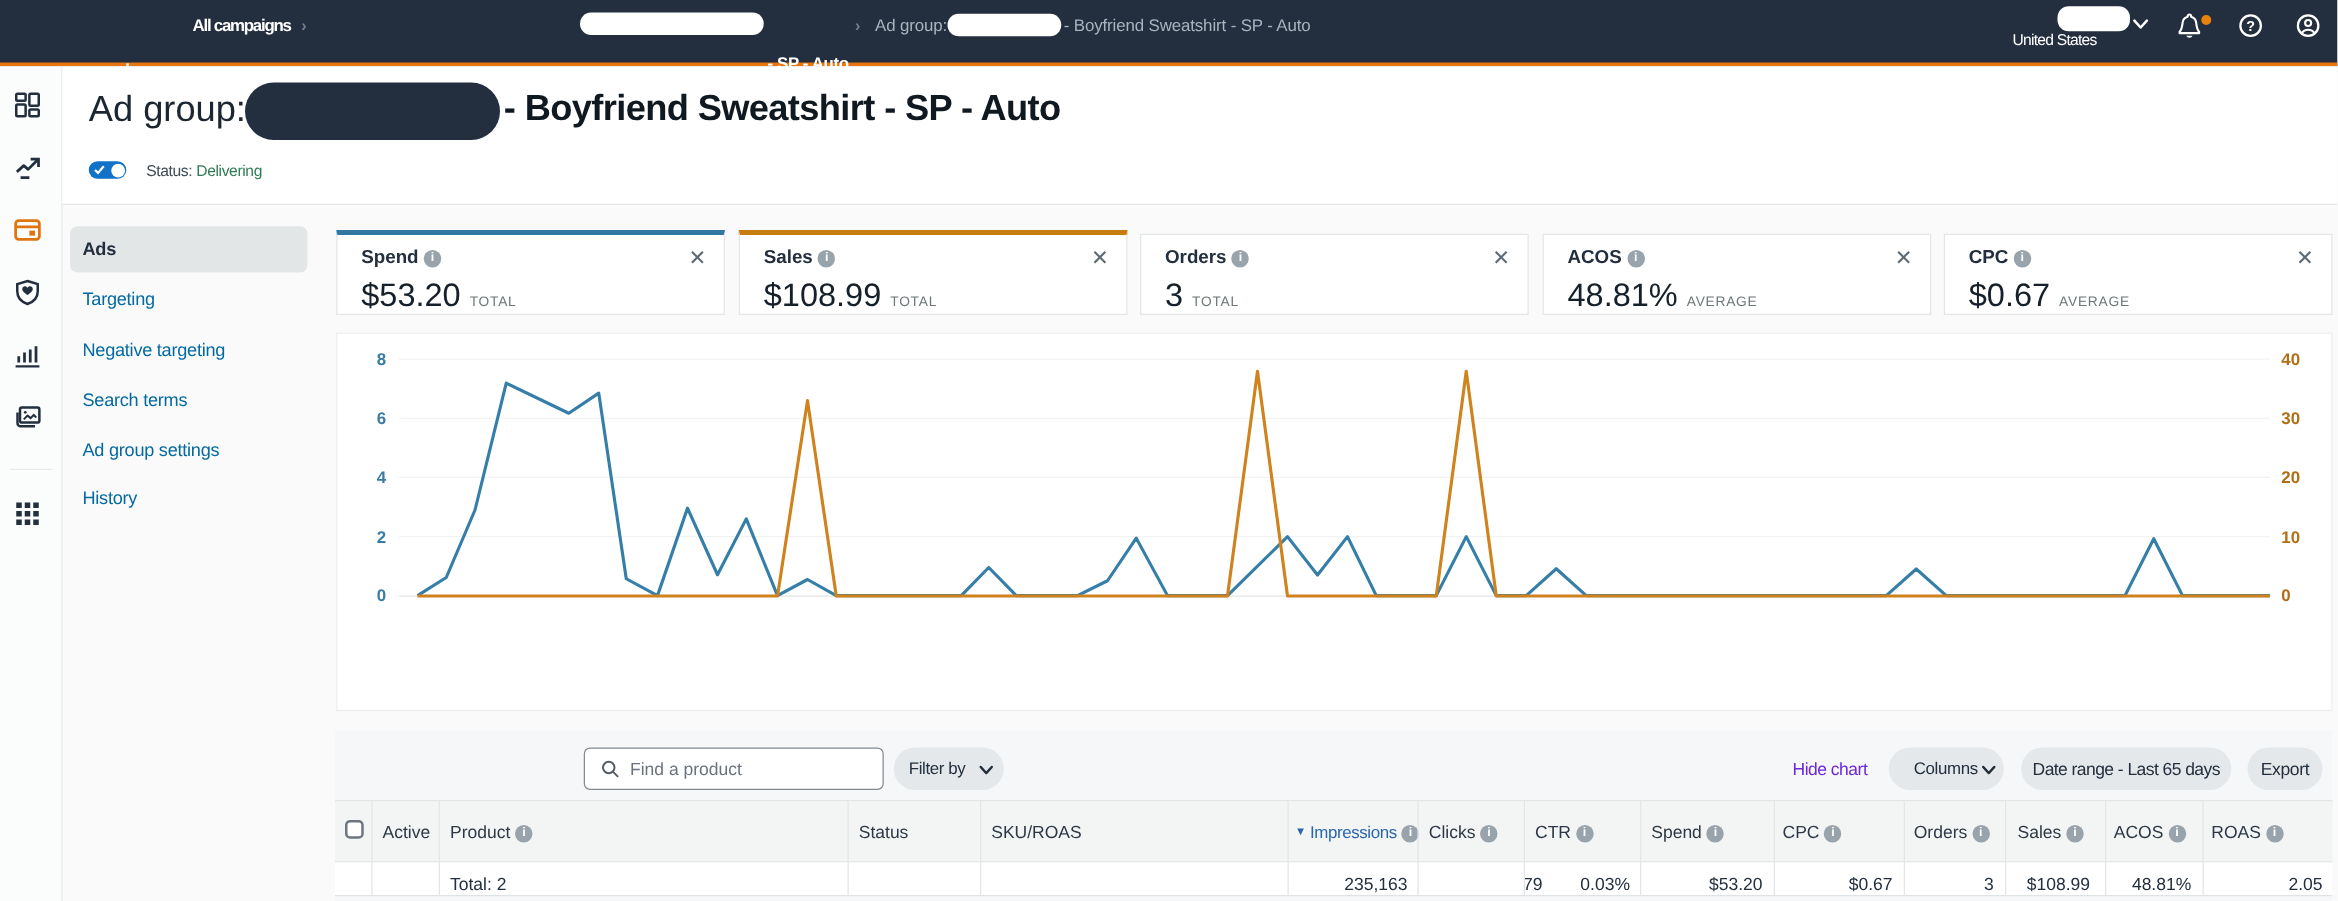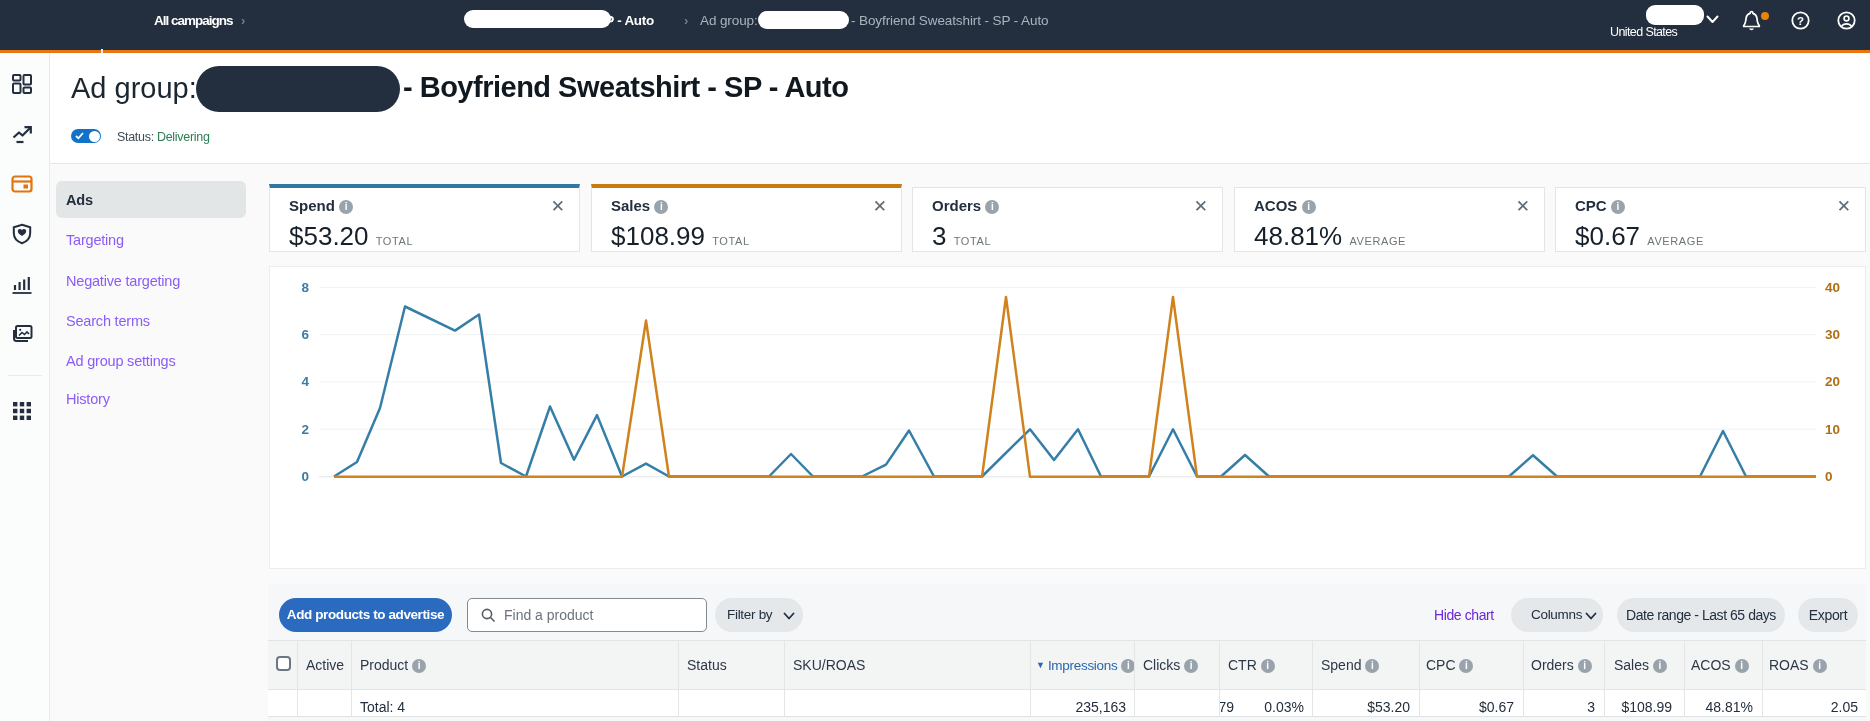--- a/index.html
+++ b/index.html
@@ -16,21 +16,21 @@
   .redact-w { position:absolute; background:#fff; border-radius:9px; }
 
   
   #sidebar { position:absolute; left:0; top:53px; width:50px; height:668px; background:#fbfcfc; border-right:1px solid #e7e9ea; }
   .sbicon { position:absolute; left:11px; width:22px; height:22px; }
 
   
   #headband { position:absolute; left:50px; top:53px; width:1820px; height:111px; background:#ffffff; border-bottom:1px solid #e4e7e7; }
 
   
-  .snav-item { position:absolute; left:66px; font-size:14.5px; letter-spacing:-0.2px; color:#8b5cf6; }
+  .snav-item { position:absolute; left:66px; font-size:14.5px; letter-spacing:-0.2px; color:#0369a1; }
 
   
   .card { position:absolute; background:#fff; border:1px solid #e3e6e6; width:311px; }
   .card .title { position:absolute; left:19px; top:9px; font-size:15px; font-weight:700; color:#232f3e; }
   .card .close { position:absolute; right:14px; top:8px; font-size:17px; color:#5f6b74; }
   .card .val { position:absolute; left:19px; top:33px; font-size:26px; color:#16202b; }
   .card .unit { font-size:11px; color:#6c7778; letter-spacing:0.6px; font-weight:400; }
   .info { display:inline-block; width:14px; height:14px; border-radius:50%; background:#99a3ab; color:#fff; font-size:10px; font-weight:700; text-align:center; line-height:14px; vertical-align:1px; font-style:normal; }
 
   
@@ -53,21 +53,21 @@
     <span style="position:absolute;left:0;top:9px;font-size:21px;line-height:24px;color:#fff;font-weight:700;letter-spacing:-1.4px;">amazon</span>
       <span style="position:absolute;left:67px;top:7px;font-size:23px;line-height:26px;color:#eef1f4;font-weight:400;letter-spacing:0px;">ads</span>
     <svg width="40" height="10" viewBox="0 0 40 10" style="position:absolute;left:10px;top:31px;">
       <path d="M2 1.5 Q 17 9.5 33 3.5" fill="none" stroke="#fff" stroke-width="1.9" stroke-linecap="round"></path>
       <path d="M33.5 4.2 L28.6 2.7 L34 1 Z" fill="#fff" stroke="#fff" stroke-width="0.8"></path>
     </svg>
   </div>
   <div class="crumb" style="left:154px;"><b style="letter-spacing:-1px;">All campaigns</b></div>
   <div class="crumb" style="left:241px;"><span class="chev">›</span></div>
   <div class="redact-w" style="left:464px;top:10px;width:147px;height:18px;"></div>
-  <div class="crumb" style="left:589px;"><b style="letter-spacing:-0.3px;">- SP - Auto</b></div>
+  <div class="crumb" style="left:614px;margin-top:30px;"><b style="letter-spacing:-0.3px;">- SP - Auto</b></div>
   <div class="crumb" style="left:684px;"><span class="chev">›</span></div>
   <div class="crumb crumb-dim" style="left:700px;">Ad group:</div>
   <div class="redact-w" style="left:758px;top:11px;width:91px;height:18px;"></div>
   <div class="crumb crumb-dim" style="left:851px;">- Boyfriend Sweatshirt - SP - Auto</div>
 
   <div class="redact-w" style="left:1646px;top:5px;width:58px;height:20px;"></div>
   <div style="position:absolute;left:1610px;top:25px;width:110px;color:#fff;font-size:12.5px;letter-spacing:-0.6px;">United States</div>
   <svg class="abs" style="left:1706px;top:15px;" width="13" height="9" viewBox="0 0 13 9">
       <path d="M1.5 1.5 L6.5 7 L11.5 1.5" fill="none" stroke="#fff" stroke-width="2" stroke-linecap="round" stroke-linejoin="round"></path>
     </svg>
@@ -223,21 +223,20 @@
       1148,476.5 1172,429.3 1196,476.5 1220,476.5 1244,455 1268,476.5
       1508,476.5 1532,455.2 1556,476.5 1699,476.5 1722,431 1745,476.5 1815,476.5"></polyline>
 
     <polyline fill="none" stroke="#d0821d" stroke-width="2.5" stroke-linejoin="round" points="
       333,476.8 621,476.8 645,320.5 668,476.8 981,476.8 1005,297 1029,476.8 1148,476.8 1172,297 1196,476.8 1815,476.8"></polyline>
   </svg>
 </div>
 
 <div id="tablewrap">
 
-  <div class="pill" style="left:11px;width:173px;background:#2a6bc0;color:#fff;font-weight:700;font-size:13.5px;letter-spacing:-0.4px;">Add products to advertise</div>
   <div class="abs" style="left:199px;top:14px;width:240px;height:34px;background:#fff;border:1px solid #828a92;border-radius:5px;">
     <svg width="15" height="15" viewBox="0 0 15 15" style="position:absolute;left:13px;top:9px;">
       <circle cx="6" cy="6" r="4.6" fill="none" stroke="#545d66" stroke-width="1.6"></circle>
       <path d="M9.5 9.5 L13.5 13.5" stroke="#545d66" stroke-width="1.6"></path>
     </svg>
     <div style="position:absolute;left:36px;top:0;line-height:32px;font-size:14px;color:#6a737c;">Find a product</div>
   </div>
   <div class="pill" style="left:447px;width:88px;text-align:left;padding-left:12px;font-size:13.5px;">Filter by
     <svg width="12" height="8" viewBox="0 0 12 8" style="position:absolute;right:8px;top:14px;">
         <path d="M1.5 1.5 L6 6.5 L10.5 1.5" fill="none" stroke="#232f3e" stroke-width="1.8" stroke-linecap="round" stroke-linejoin="round"></path>
@@ -263,21 +262,21 @@
     <div class="hc" style="left:960px;">CTR <span class="info">i</span></div>
     <div class="hc" style="left:1053px;">Spend <span class="info">i</span></div>
     <div class="hc" style="left:1158px;">CPC <span class="info">i</span></div>
     <div class="hc" style="left:1263px;">Orders <span class="info">i</span></div>
     <div class="hc" style="left:1346px;">Sales <span class="info">i</span></div>
     <div class="hc" style="left:1423px;">ACOS <span class="info">i</span></div>
     <div class="hc" style="left:1501px;">ROAS <span class="info">i</span></div>
   </div>
 
   <div id="trow">
-    <div class="bc" style="left:92px;">Total: 4</div>
+    <div class="bc" style="left:92px;">Total: 2</div>
     <div class="bc" style="right:740px;">235,163</div>
     <div class="bc" style="right:632px;">79</div>
     <div class="bc" style="right:562px;">0.03%</div>
     <div class="bc" style="right:456px;">$53.20</div>
     <div class="bc" style="right:352px;">$0.67</div>
     <div class="bc" style="right:271px;">3</div>
     <div class="bc" style="right:194px;">$108.99</div>
     <div class="bc" style="right:113px;">48.81%</div>
     <div class="bc" style="right:8px;">2.05</div>
   </div>

